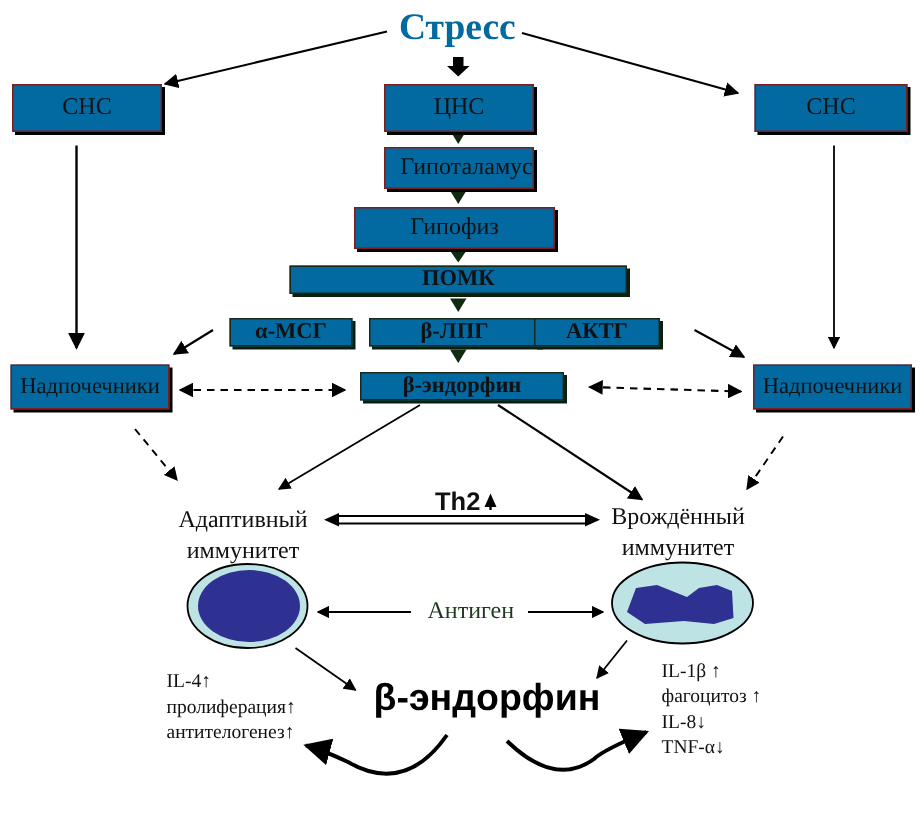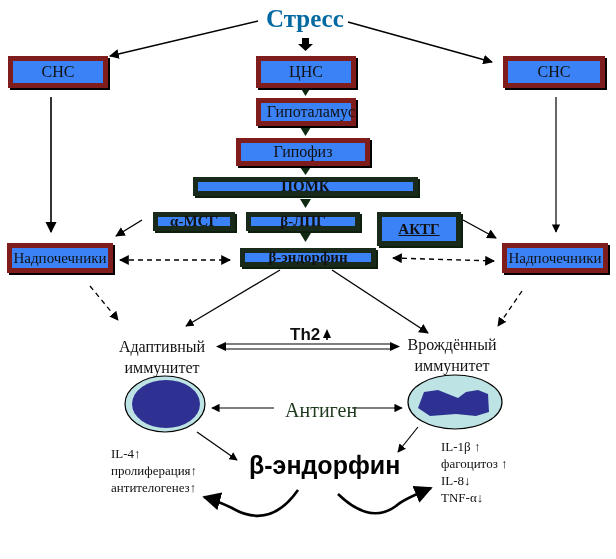--- a/index.html
+++ b/index.html
@@ -1,28 +1,28 @@
 <!DOCTYPE html>
 <html><head>
 <meta charset="utf-8">
 <style>
   html, body { margin:0; padding:0; background:#ffffff; }
   body { width:616px; height:559px; position:relative; overflow:hidden; font-family:"Liberation Serif", serif; }
   #stage { position:absolute; left:0; top:0; width:616px; height:559px; }
-  .box { position:absolute; background:#3b82f6; border:5px solid #7f1d1d; box-shadow:2px 2px 0 #000; box-sizing:border-box;
+  .box { position:absolute; background:#0369a1; border:1px solid #7f1d1d; box-shadow:2px 2px 0 #000; box-sizing:border-box;
          display:flex; align-items:center; justify-content:center; color:#111; font-family:"Liberation Serif", serif; font-size:16px; white-space:nowrap; }
   .box.dark { border-color:#1a2a1a; box-shadow:2px 2px 0 #0c1f0c; }
   .box.bold { font-weight:bold; font-size:15px; }
   .txt { position:absolute; white-space:nowrap; color:#111; }
   .title { font-family:"Liberation Serif", serif; font-weight:bold; font-size:25px; color:#0369a1; }
   .label { font-family:"Liberation Serif", serif; font-size:16px; text-align:center; line-height:21px; }
   .small { font-family:"Liberation Serif", serif; font-size:13px; line-height:17px; }
   .big { font-family:"Liberation Sans", sans-serif; font-weight:bold; font-size:25px; color:#000; }
   .th2 { font-family:"Liberation Sans", sans-serif; font-weight:bold; font-size:17px; }
-  .antigen { font-family:"Liberation Serif", serif; font-size:20px; color:#1d3a1d; }
+  .antigen { font-family:"Liberation Serif", serif; font-size:16px; color:#1d3a1d; }
   svg { position:absolute; left:0; top:0; }
 </style>
 </head>
 <body>
 
 <div id="stage">
 
   <svg width="616" height="559" viewBox="0 0 616 559">
     <defs>
       <marker id="ah" viewBox="0 0 10 10" refX="9" refY="5" markerWidth="7" markerHeight="7" orient="auto-start-reverse">
@@ -95,21 +95,21 @@
   <div class="box" style="left:8px; top:56px; width:100px; height:32px;">СНС</div>
   <div class="box" style="left:256px; top:56px; width:100px; height:32px;">ЦНС</div>
   <div class="box" style="left:503px; top:56px; width:102px; height:32px;">СНС</div>
 
   <div class="box" style="left:256px; top:98px; width:100px; height:28px;padding-left:10px;">Гипоталамус</div>
   <div class="box" style="left:236px; top:138px; width:134px; height:28px;">Гипофиз</div>
   <div class="box bold dark" style="left:193px; top:177px; width:225px; height:19px;">ПОМК</div>
 
   <div class="box bold dark" style="left:153px; top:212px; width:82px; height:19px;">α-МСГ</div>
   <div class="box bold dark" style="left:246px; top:212px; width:114px; height:19px;">β-ЛПГ</div>
-  <div class="box bold dark" style="left:377px; top:212px; width:84px; height:34px;text-decoration:underline;">АКТГ</div>
+  <div class="box bold dark" style="left:356px; top:212px; width:84px; height:19px;">АКТГ</div>
 
   <div class="box bold dark" style="left:240px; top:248px; width:136px; height:19px;">β-эндорфин</div>
 
   <div class="box" style="left:7px; top:243px; width:106px; height:30px; font-size:15px;">Надпочечники</div>
   <div class="box" style="left:502px; top:243px; width:106px; height:30px; font-size:15px;">Надпочечники</div>
 
   <div class="txt th2" style="left:290px; top:325px;">Th2</div>
 
   <div class="txt label" style="left:112px; top:336px; width:100px;">
     <div>Адаптивный</div>

